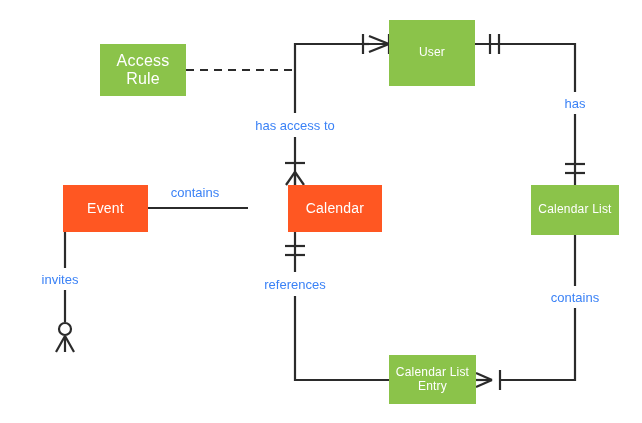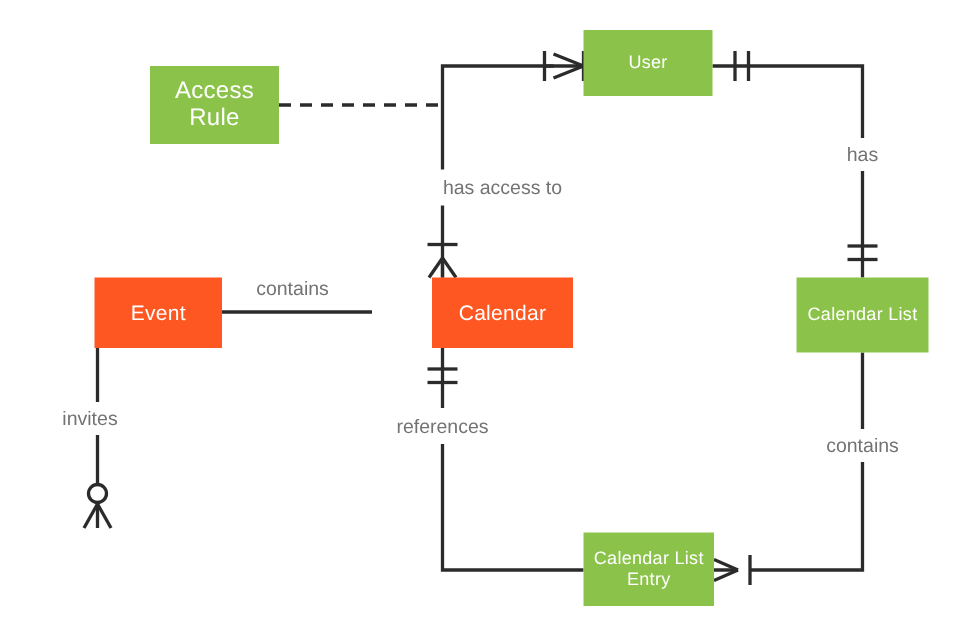--- a/index.html
+++ b/index.html
@@ -39,21 +39,21 @@
   }
   .entity.green { background: #8bc34a; }
   .entity.orange { background: #ff5722; margin-left: 40px; }
   .entity .etext {
     display: block;
     padding: 0 4px;
     white-space: pre-line;
   }
   .edge-label {
     position: absolute;
-    color: #737373;
+    color: #3b82f6;
     font-size: 13px;
     white-space: nowrap;
     transform: translate(-50%, -50%);
     background: #ffffff;
     padding: 0 3px;
   }
 </style>
 </head>
 <body>
 
@@ -125,21 +125,21 @@
       </g>
 
       <path d="M 186 70 L 295 70" stroke-dasharray="8 6"></path>
     </g>
   </svg>
 
   <div class="entity green" style="left:100px; top:44px; width:86px; height:52px; font-size:16px;">
     <span class="etext">Access Rule</span>
   </div>
 
-  <div class="entity green" style="left:389px; top:20px; width:86px; height:44px; font-size:12px;">
+  <div class="entity green" style="left:389px; top:20px; width:86px; height:66px; font-size:12px;">
     <span class="etext">User</span>
   </div>
 
   <div class="entity orange" style="left:23px; top:185px; width:85px; height:47px; font-size:14px;">
     <span class="etext">Event</span>
   </div>
 
   <div class="entity orange" style="left:248px; top:185px; width:94px; height:47px; font-size:14px;">
     <span class="etext">Calendar</span>
   </div>
@@ -147,21 +147,21 @@
   <div class="entity green" style="left:531px; top:185px; width:88px; height:50px; font-size:12px;">
     <span class="etext">Calendar List</span>
   </div>
 
 
   <div class="entity green" style="left:389px; top:355px; width:87px; height:49px; font-size:12px;">
     <span class="etext">Calendar List
 Entry</span>
   </div>
 
-  <div class="edge-label" style="left:295px; top:125px;margin-left:40px;">has access to</div>
+  <div class="edge-label" style="left:295px; top:125px;">has access to</div>
 
   <div class="edge-label" style="left:195px; top:192px;">contains</div>
 
   <div class="edge-label" style="left:60px; top:279px;">invites</div>
 
   <div class="edge-label" style="left:295px; top:284px;text-align:center;">references</div>
 
   <div class="edge-label" style="left:575px; top:103px;">has</div>
 
   <div class="edge-label" style="left:575px; top:297px;">contains</div>

